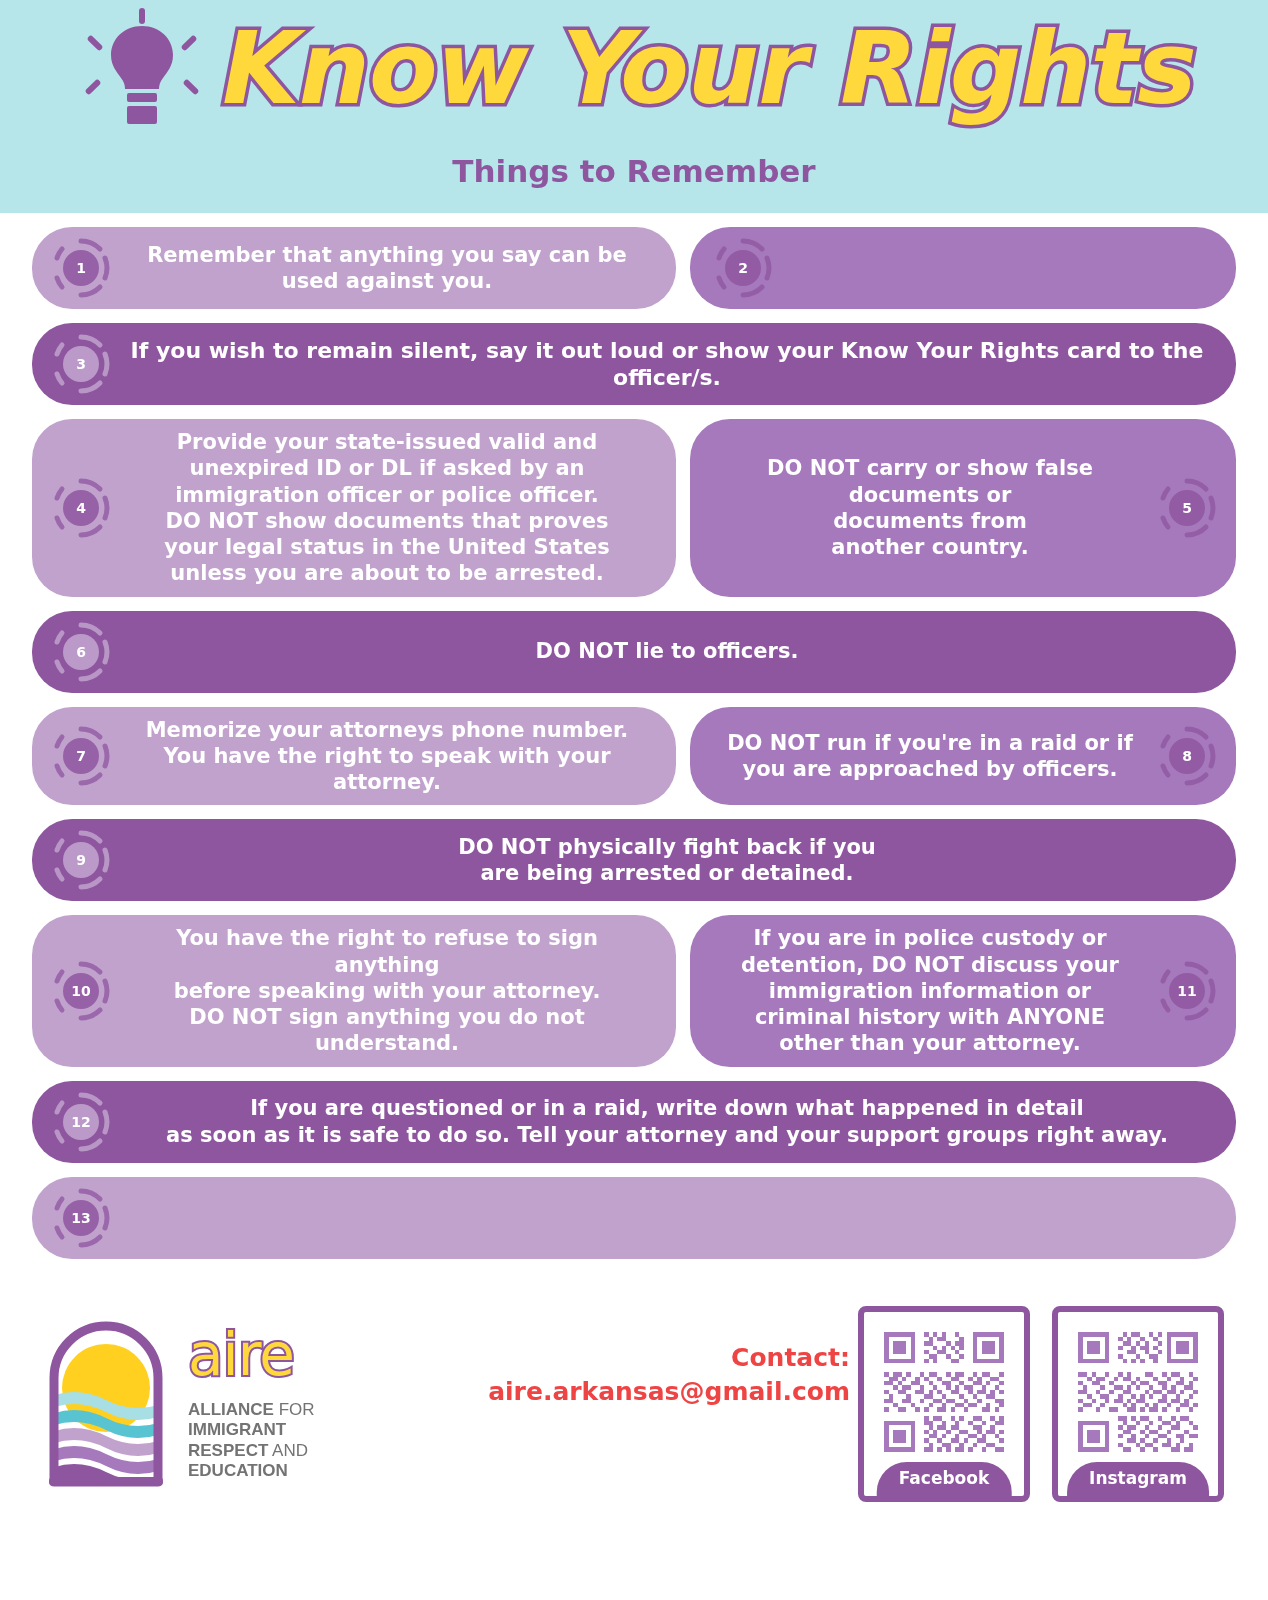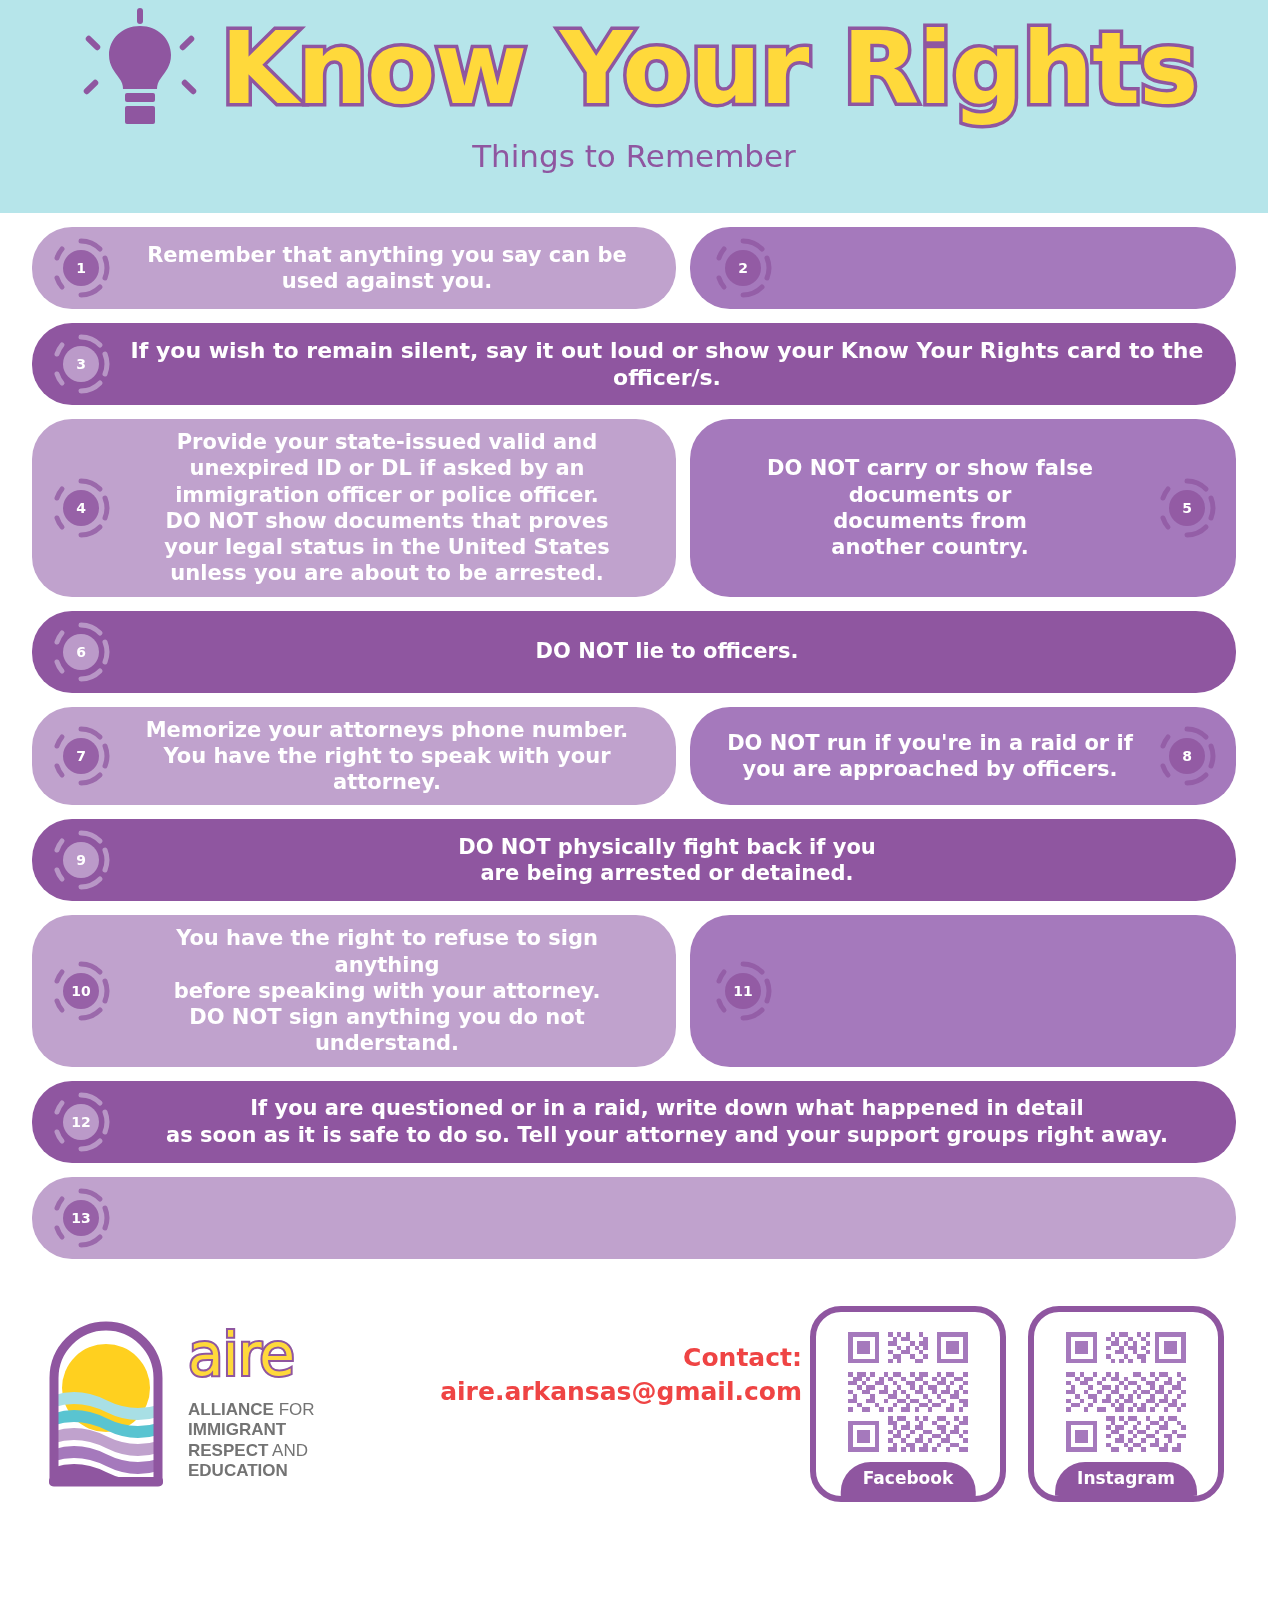--- a/index.html
+++ b/index.html
@@ -35,25 +35,26 @@
   .title {
     font-size: 100px;
     font-weight: 800;
     color: #ffd93b;
     letter-spacing: -1px;
     line-height: 1.05;
     -webkit-text-stroke: 7px #8f56a0;
     paint-order: stroke fill;
     font-family: "DejaVu Sans", sans-serif;
     white-space: nowrap;
+    font-style: italic;
   }
   .subtitle {
-    margin-top: 10px;
+    margin-top: 25px;
     font-size: 31px;
-    font-weight: 400;
+    font-weight: 700;
     color: #8f56a0;
     font-family: "DejaVu Sans", sans-serif;
   }
 
   
   .board { padding: 14px 32px 0 32px; }
   .row { display: flex; gap: 14px; margin-bottom: 14px; align-items: stretch; }
 
   .card {
     position: relative;
@@ -131,23 +132,23 @@
     color: #ef4444;
     font-family: "DejaVu Sans", sans-serif;
     font-weight: 700;
     font-size: 25px;
     line-height: 1.35;
     margin-bottom: 58px;
   }
 
   .qr-group { display: flex; gap: 22px; flex: 0 0 auto; padding-right: 12px; }
   .qr-card {
-    width: 196px; height: 196px;
+    width: 172px; height: 196px;
     border: 6px solid #8f56a0;
-    border-radius: 31px;
+    border-radius: 8px;
     background: #ffffff;
     position: relative;
     display: flex; align-items: flex-start; justify-content: center;
     padding-top: 16px;
     overflow: hidden;
   }
   .qr-img { width: 128px; height: 128px; }
   .qr-label {
     position: absolute; bottom: 0; left: 50%; transform: translateX(-50%);
     background: #8f56a0; color: #fff;
@@ -383,20 +384,25 @@
               <path d="M31 4 a27 27 0 0 1 19 8"></path>
               <path d="M55 21 a27 27 0 0 1 0 20"></path>
               <path d="M50 50 a27 27 0 0 1 -19 8"></path>
               <path d="M12 50 a27 27 0 0 1 -5 -9"></path>
               <path d="M7 21 a27 27 0 0 1 5 -9"></path>
             </g>
             <circle cx="31" cy="31" r="18" fill="#8f56a0" opacity="0.85"></circle>
           </svg>
         <span class="num">11</span>
       </div>
+      <div class="text">If you are in police custody or
+detention, DO NOT discuss your
+immigration information or
+criminal history with ANYONE
+other than your attorney.</div>
     </div>
   </div>
 
   <div class="row">
     <div class="card dark full">
       <div class="badge left">
         <svg viewBox="0 0 62 62">
             <g fill="none" stroke="#c0a2cd" stroke-width="5" stroke-linecap="round" opacity="0.85">
               <path d="M31 4 a27 27 0 0 1 19 8"></path>
               <path d="M55 21 a27 27 0 0 1 0 20"></path>

